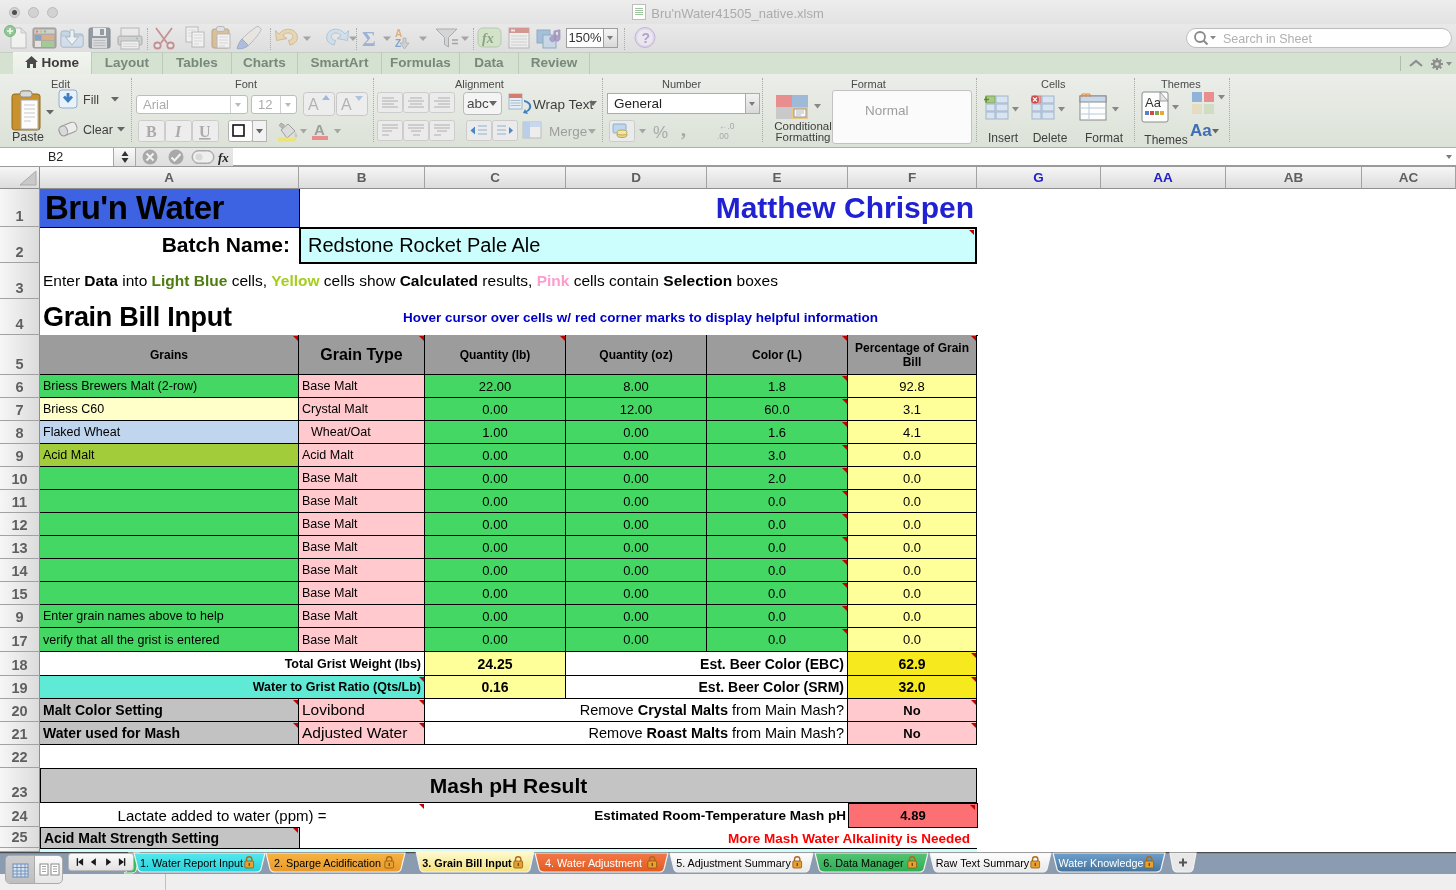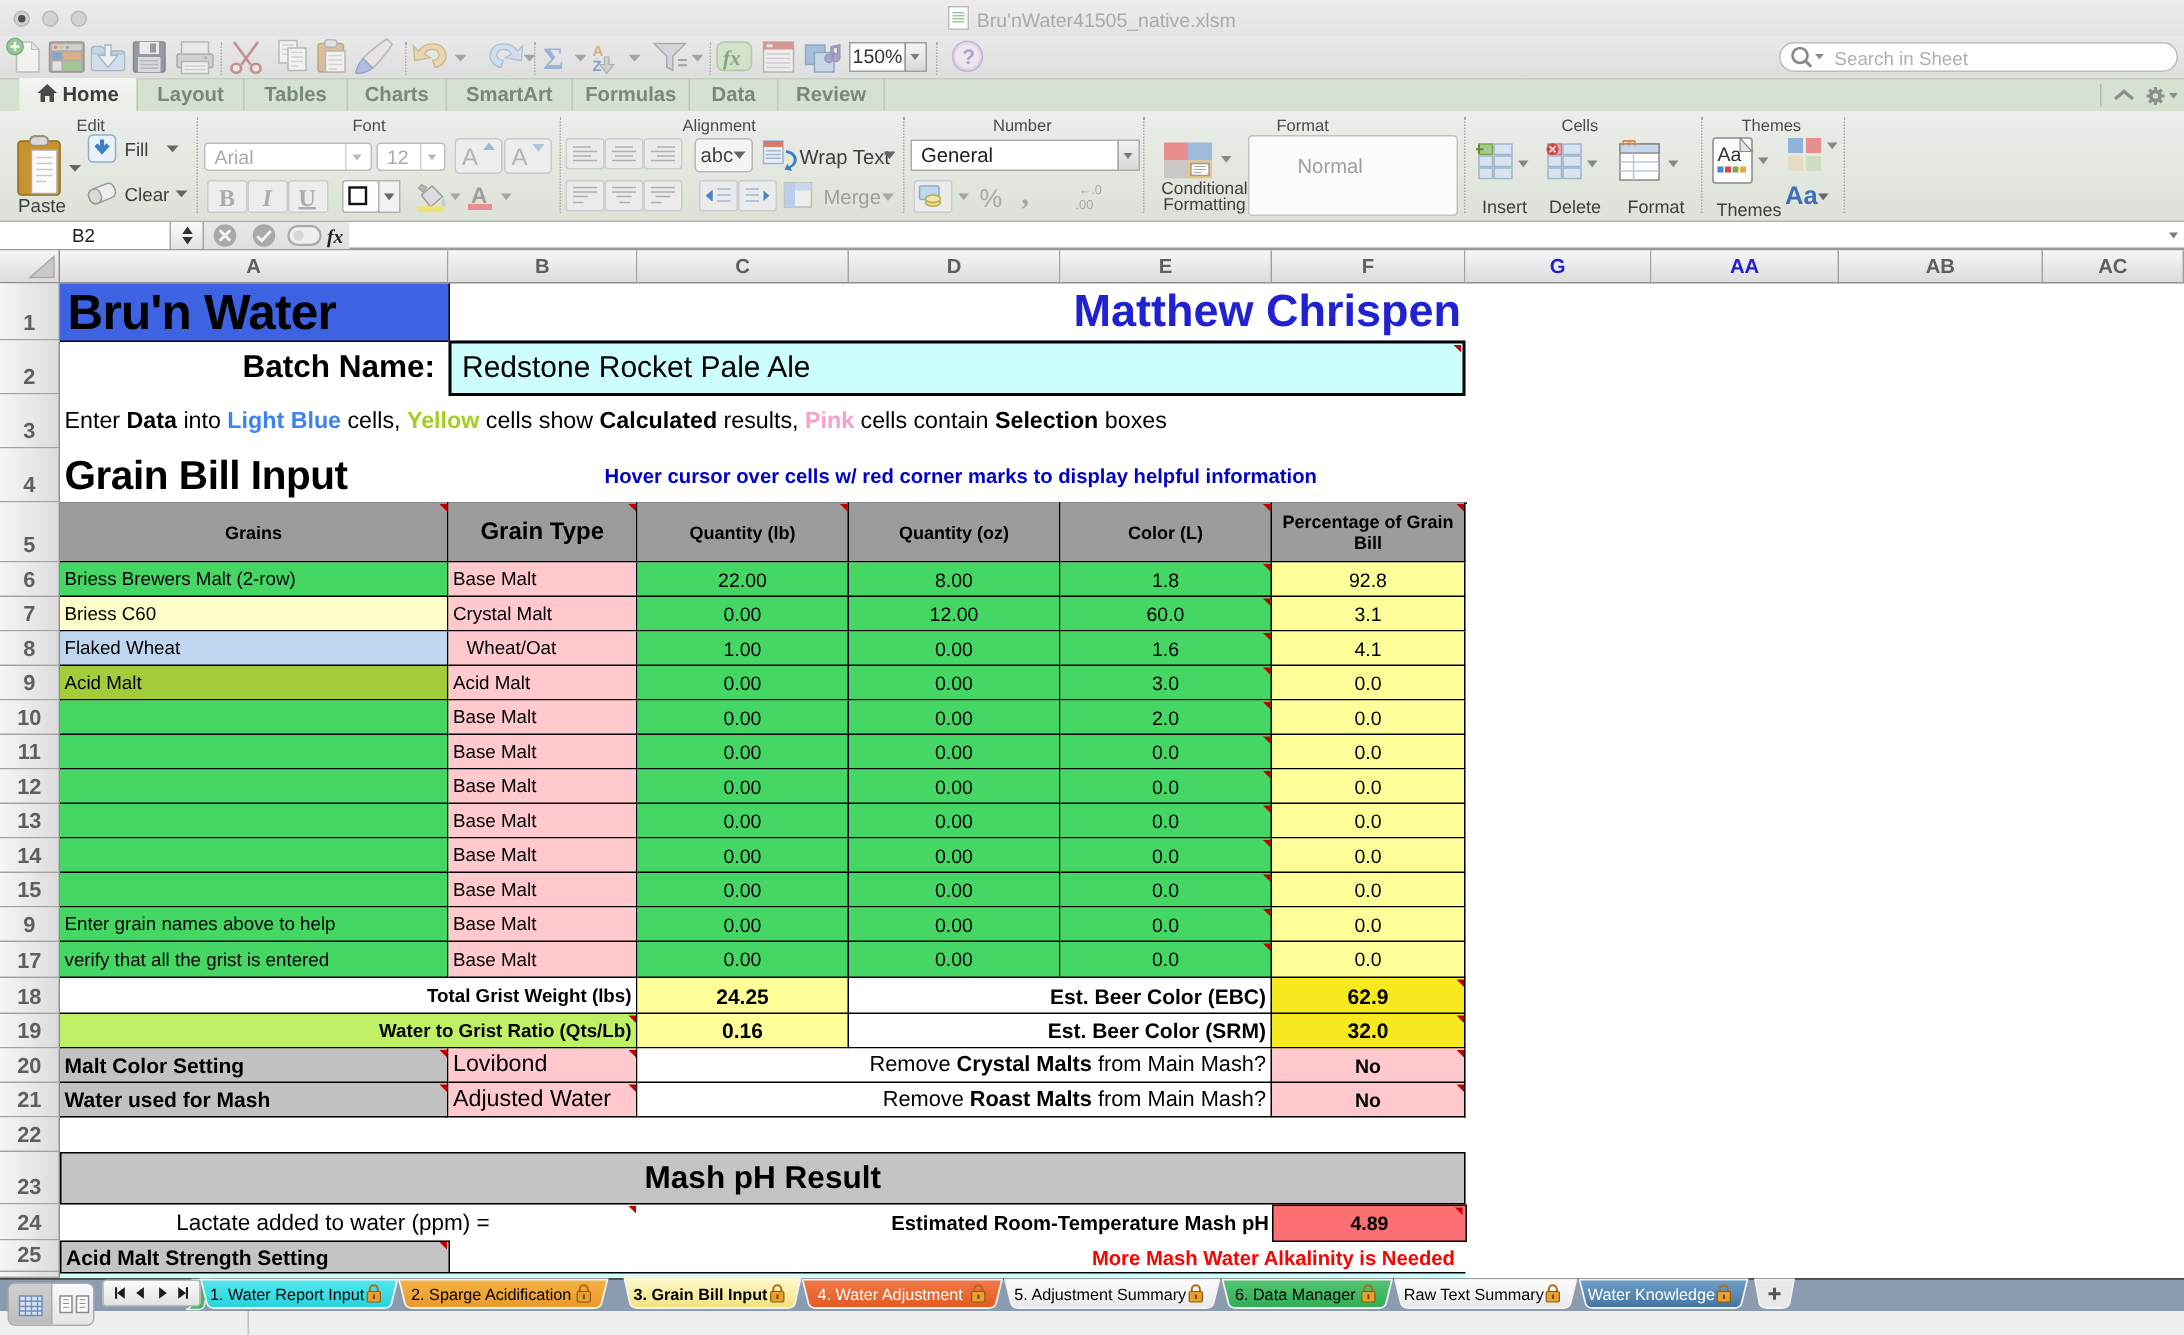--- a/index.html
+++ b/index.html
@@ -483,21 +483,21 @@
 <div class="ab" style="left:560px;top:189px;width:414px;height:38px;display:flex;align-items:center;justify-content:flex-end;font-size:30px;font-weight:bold;color:#2121D4;">
     <span>Matthew Chrispen</span>
   </div>
 <div class="ab" style="left:40px;top:227px;width:250px;height:36px;display:flex;align-items:center;justify-content:flex-end;font-size:21px;font-weight:bold;color:#000;">
     <span>Batch Name:</span>
   </div>
 <div class="ab" style="left:299px;top:227px;width:678px;height:37px;background:#CDFEFE;border:2px solid #000;box-sizing:border-box;display:flex;align-items:center;font-size:20px;color:#000;padding-left:7px;">
     <span>Redstone Rocket Pale Ale</span>
   </div>
 <div class="ab" style="left:43px;top:263px;width:1100px;height:36px;display:flex;align-items:center;font-size:15.5px;color:#000;">
-    <span>Enter <b>Data</b> into <b style="color:#3b82f6;">Light Blue</b> cells, <b style="color:#A5CE1E;">Yellow</b> cells show <b>Calculated</b> results, <b style="color:#FB9ECD;">Pink</b> cells contain <b>Selection</b> boxes</span>
+    <span>Enter <b>Data</b> into <b style="color:#4d7c0f;">Light Blue</b> cells, <b style="color:#A5CE1E;">Yellow</b> cells show <b>Calculated</b> results, <b style="color:#FB9ECD;">Pink</b> cells contain <b>Selection</b> boxes</span>
   </div>
 <div class="ab" style="left:43px;top:299px;width:400px;height:36px;display:flex;align-items:center;font-size:27px;font-weight:bold;color:#000;letter-spacing:-0.3px;">
     <span>Grain Bill Input</span>
   </div>
 <div class="ab" style="left:400px;top:299px;width:481px;height:36px;display:flex;align-items:center;justify-content:center;font-size:13.5px;font-weight:bold;color:#0000C8;">
     <span>Hover cursor over cells w/ red corner marks to display helpful information</span>
   </div>
 <div class="ab" style="left:40px;top:335px;width:1px;height:410px;background:#000;"></div>
 <div class="ab" style="left:40px;top:335px;width:938px;height:1px;background:#000;"></div>
 <div class="ab cell gray" style="left:40px;top:335px;width:259px;height:40px;font-size:12px;display:flex;align-items:center;">
@@ -745,21 +745,21 @@
 <div class="ab cell cc py" style="left:425px;top:652px;width:141px;height:24px;font-size:14px;">
     <span><b>24.25</b></span>
   </div>
 <div class="ab cell cr" style="left:566px;top:652px;width:282px;height:24px;font-size:14px;background:#fff;">
     <span><b>Est. Beer Color (EBC)</b></span>
   </div>
 <div class="ab cell cc" style="left:848px;top:652px;width:129px;height:24px;font-size:14px;background:#F6EA1E;">
     <span><b>62.9</b></span>
   </div>
 <div class="ab redmark" style="left:971px;top:653px;"></div>
-<div class="ab cell cr" style="left:40px;top:676px;width:385px;height:23px;font-size:12.5px;background:#bef264;">
+<div class="ab cell cr" style="left:40px;top:676px;width:385px;height:23px;font-size:12.5px;background:#5eead4;">
     <span><b>Water to Grist Ratio (Qts/Lb)</b></span>
   </div>
 <div class="ab cell cc py" style="left:425px;top:676px;width:141px;height:23px;font-size:14px;">
     <span><b>0.16</b></span>
   </div>
 <div class="ab cell cr" style="left:566px;top:676px;width:282px;height:23px;font-size:14px;background:#fff;">
     <span><b>Est. Beer Color (SRM)</b></span>
   </div>
 <div class="ab cell cc" style="left:848px;top:676px;width:129px;height:23px;font-size:14px;background:#F6EA1E;">
     <span><b>32.0</b></span>

